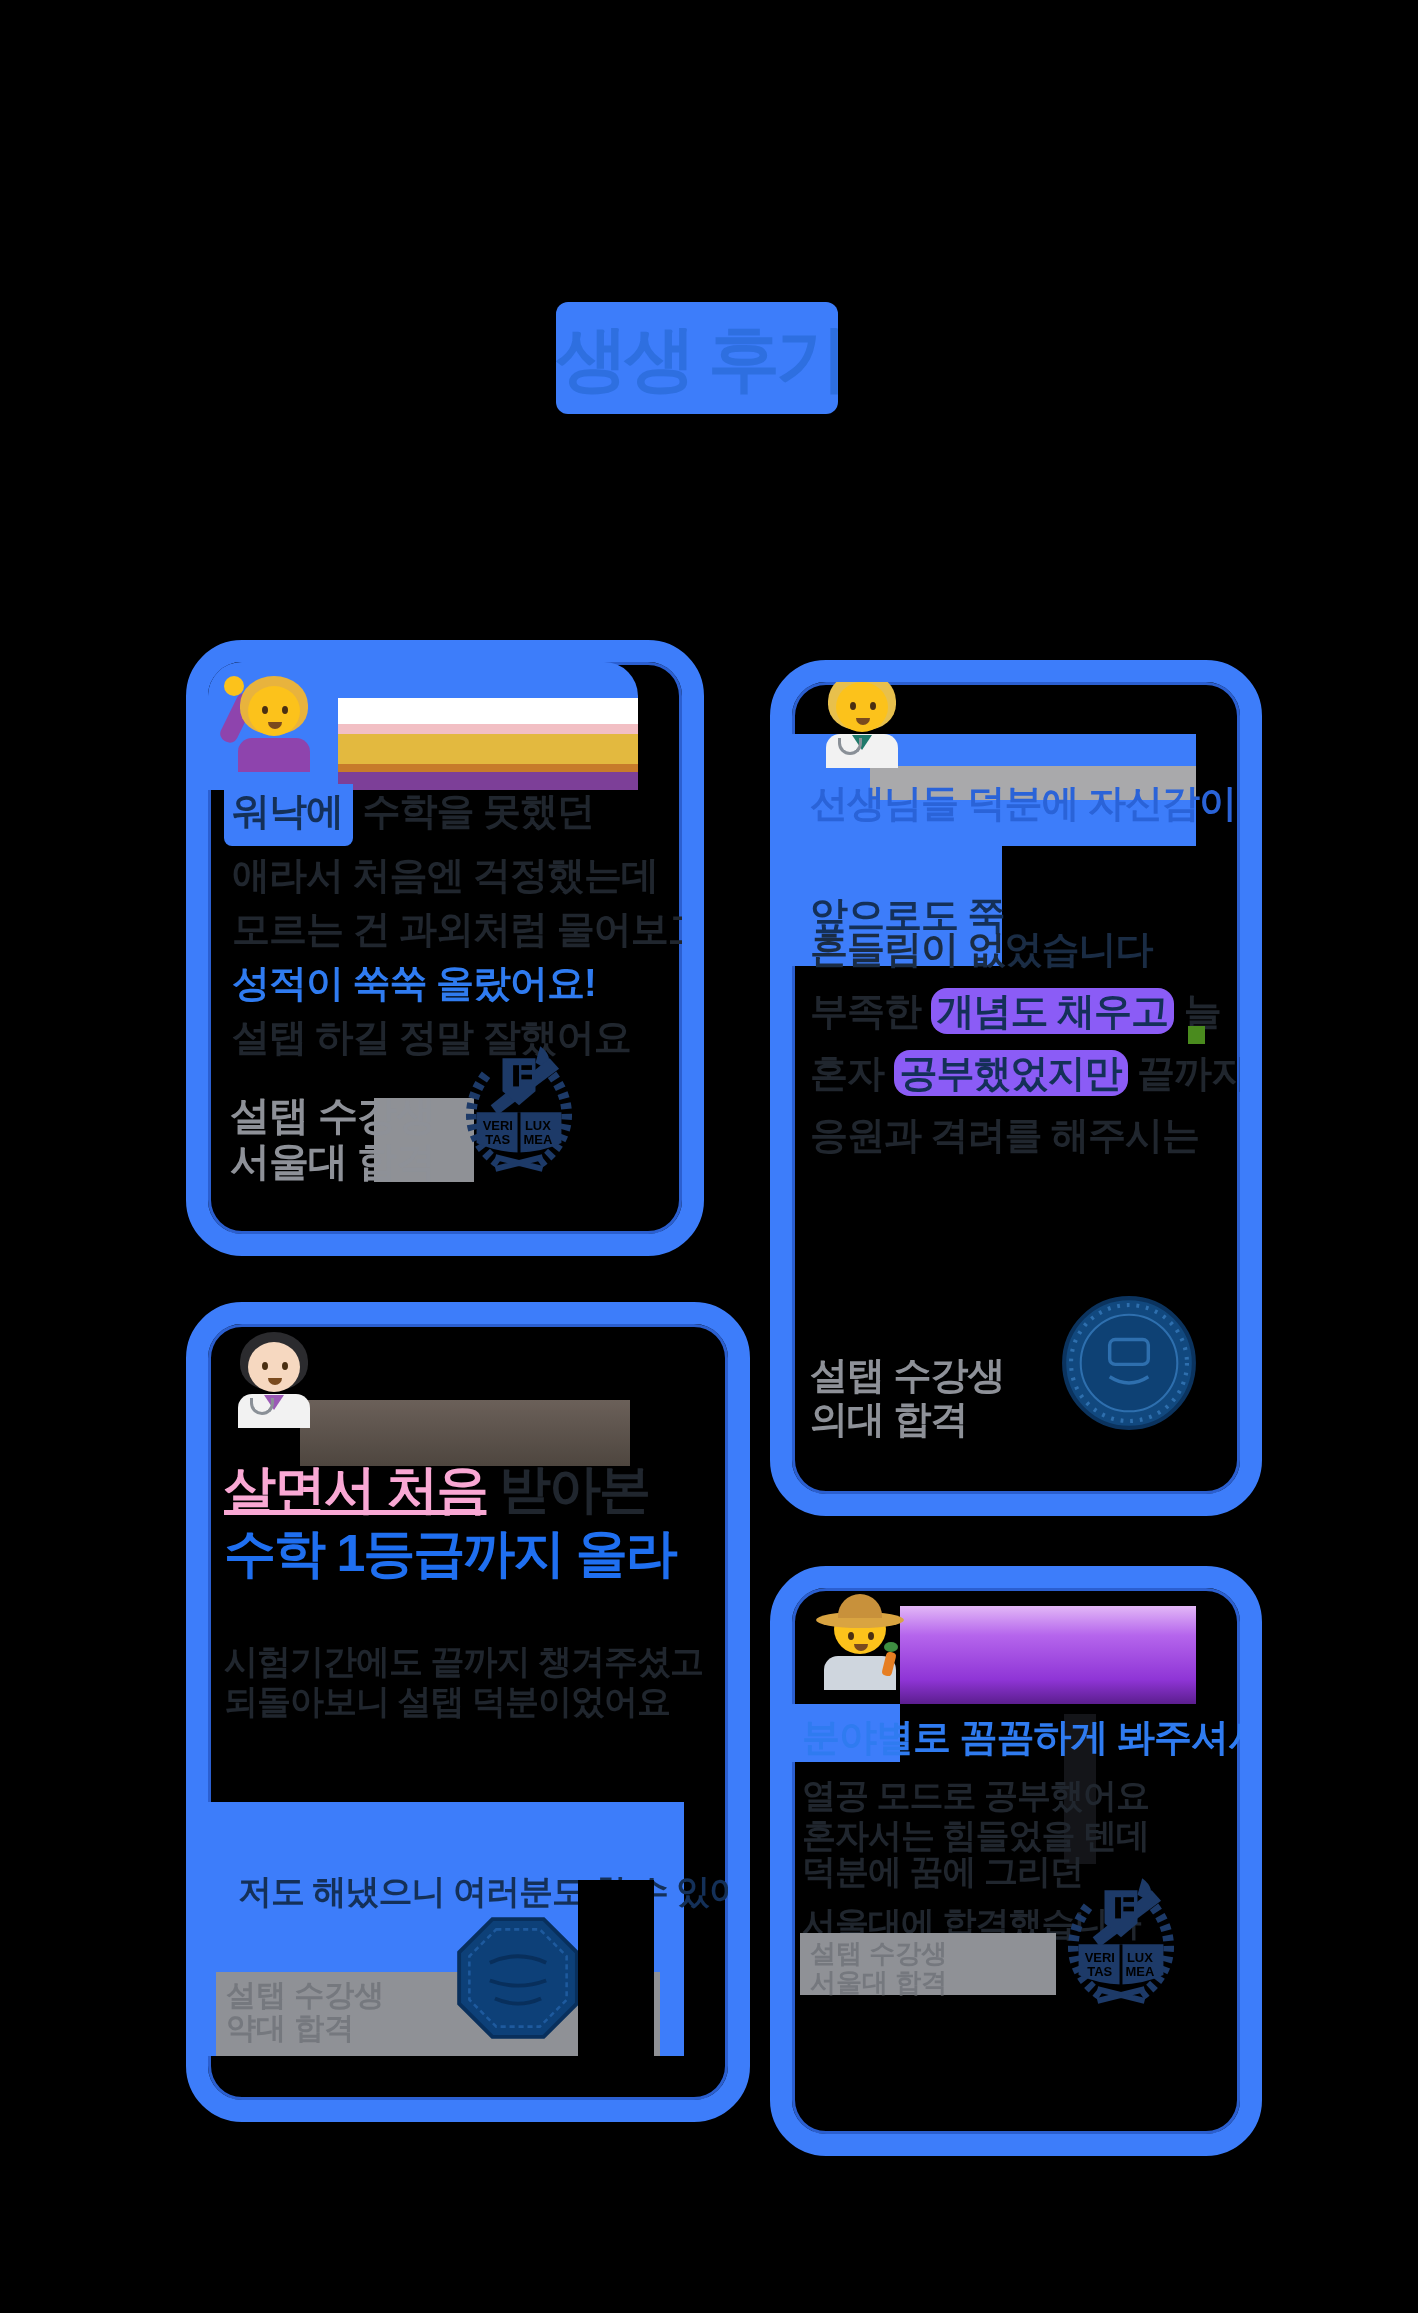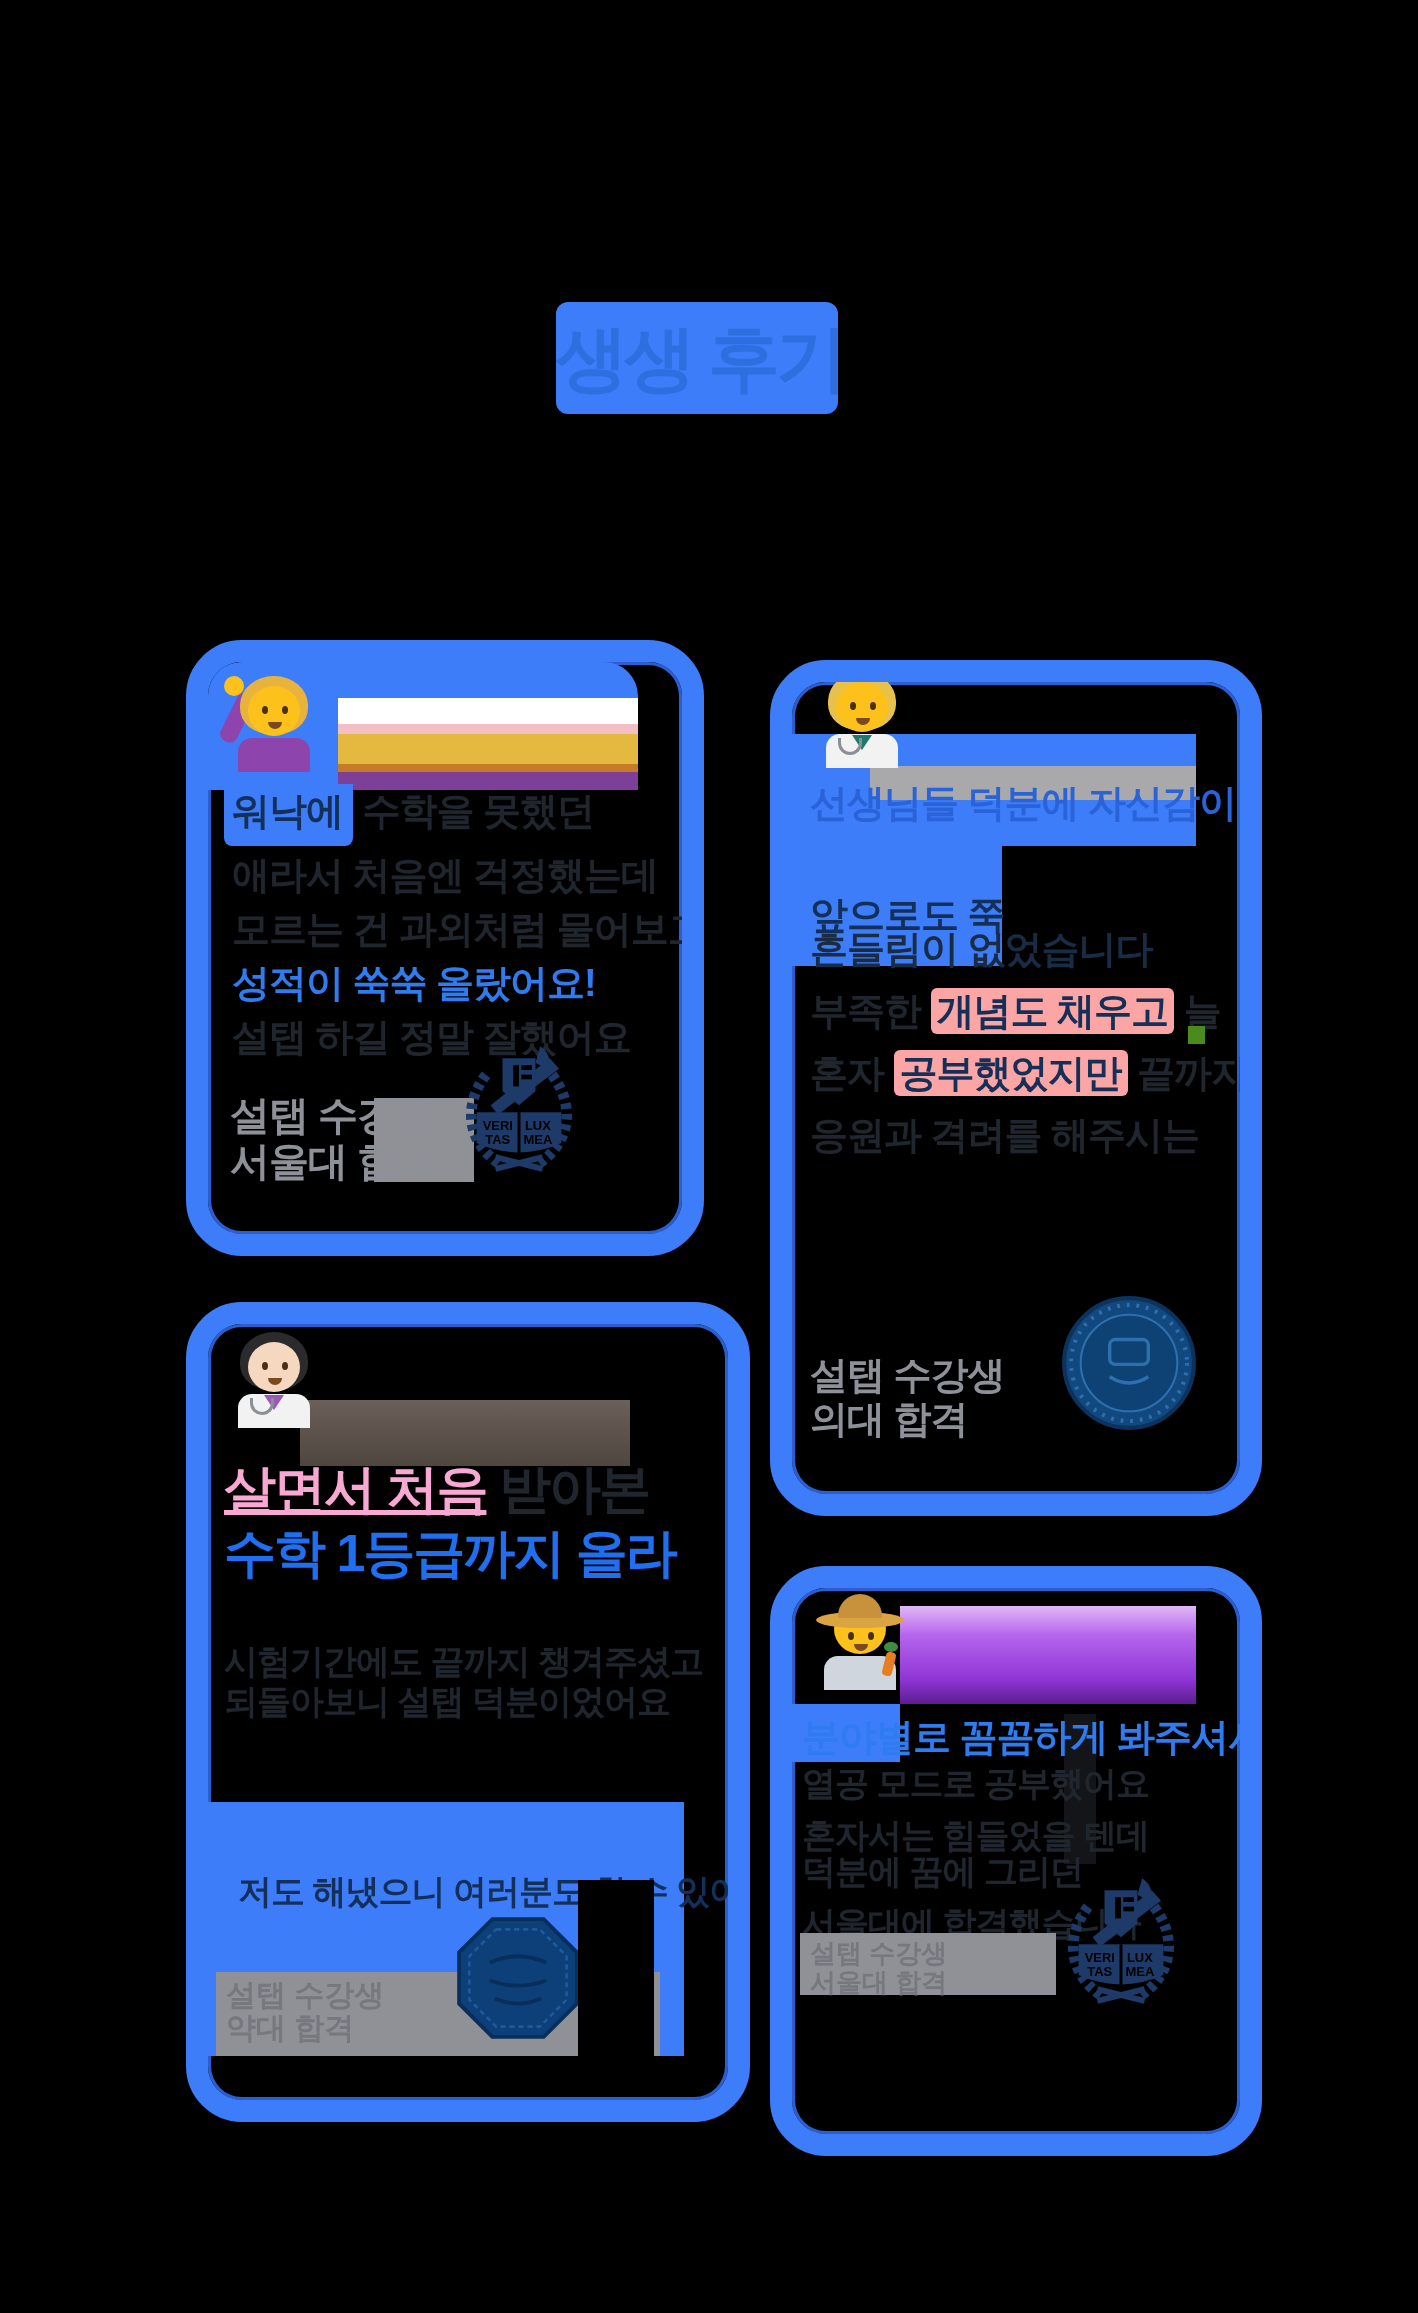--- a/index.html
+++ b/index.html
@@ -21,21 +21,21 @@
 
   .fill{position:absolute;background:#3D7DFA;}
 
   
   .row{position:absolute;white-space:nowrap;color:#20262E;font-size:38px;line-height:1.15;letter-spacing:-1px;}
   .sm{font-size:34px;}
   .big{font-size:52px;letter-spacing:-2px;}
   .nv{color:#143058;margin-top:32px;}          
   .bl{color:#2F7BF0;}          
   .bandtxt{color:#2A63D8;}     
-  .chip{background:#fca5a5;color:#143058;padding:2px 6px;border-radius:6px;}
+  .chip{background:#8b5cf6;color:#143058;padding:2px 6px;border-radius:16px;}
   .hl{background:#3D7DFA;color:#143058;padding:6px 10px 14px 8px;border-radius:0 0 8px 8px;}
 
   .sig{position:absolute;color:#8E9198;font-size:40px;line-height:1.15;white-space:nowrap;letter-spacing:-1px;}
   .sig .s2{display:block;}
   .graybar{position:absolute;background:#8F9196;}
   .graybar .bartxt{position:absolute;left:10px;top:6px;color:#75787E;font-size:30px;line-height:1.1;white-space:nowrap;}
 
   
   .smear{position:absolute;}
   .notch{position:absolute;background:#000;}
@@ -226,21 +226,21 @@
       <div class="eye r" style="top:38px;"></div>
       <div class="mouth" style="top:50px;"></div>
       <div class="body"></div>
       <div class="carrot"></div>
       <div class="leaf"></div>
     </div>
 
     <div class="vbar" style="left:272px;top:126px;width:32px;height:150px;"></div>
 
     <div class="row bl" style="left:10px;top:128px;">분야별로 꼼꼼하게 봐주셔서</div>
-    <div class="row sm" style="left:10px;top:176px;text-align:right;">열공 모드로 공부했어요</div>
+    <div class="row sm" style="left:10px;top:188px;text-align:right;">열공 모드로 공부했어요</div>
     <div class="row sm" style="left:10px;top:228px;">혼자서는 힘들었을 텐데</div>
     <div class="row sm" style="left:10px;top:264px;">덕분에 꿈에 그리던</div>
     <div class="row sm" style="left:10px;top:316px;">서울대에 합격했습니다</div>
 
     <div class="graybar" style="left:8px;top:345px;width:256px;height:62px;">
       <div class="bartxt" style="font-size:26px;">
         <span>설탭 수강생</span><br>
         <span>서울대 합격</span>
       </div>
     </div>

